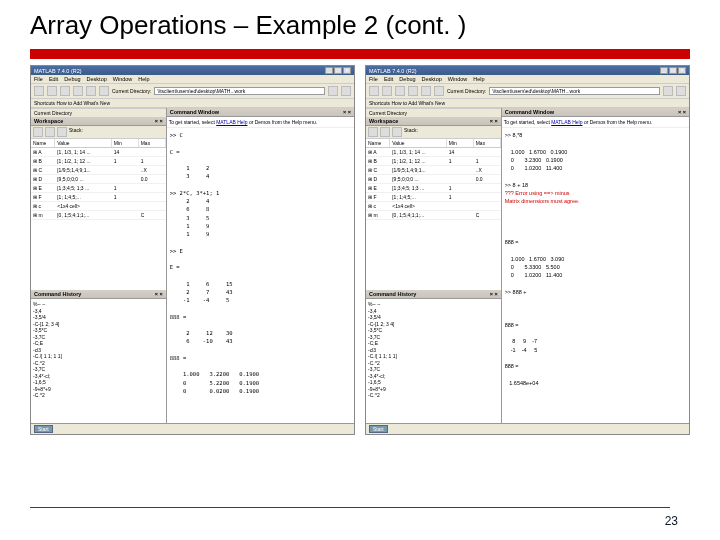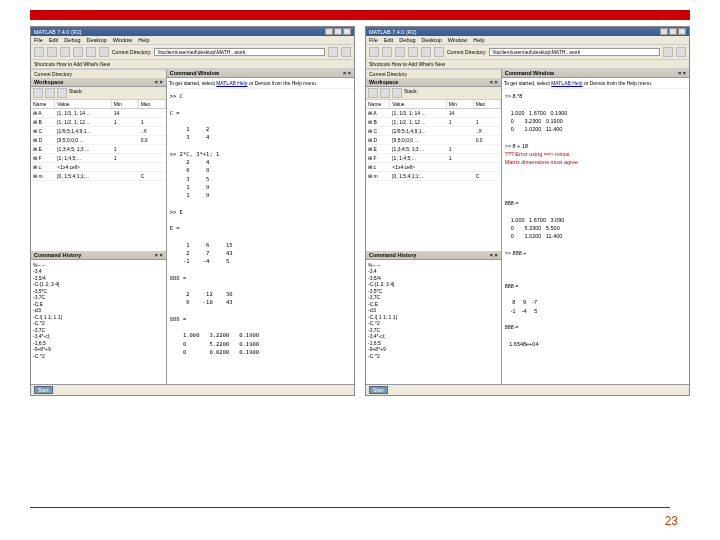--- a/index.html
+++ b/index.html
@@ -1,21 +1,21 @@
 <!DOCTYPE html>
 <html><head>
 <meta charset="utf-8">
 <style>
 *{margin:0;padding:0;box-sizing:border-box;font-family:Verdana,Arial,sans-serif}
 body{width:720px;height:540px;background:#fff;position:relative;font-size:6px}
 .slide{width:100%;height:100%;padding:10px 30px 30px 30px}
 .title{font-size:26px;color:#000;font-weight:400;margin-bottom:8px;line-height:1.2}
 .redbar{height:10px;background:#c00;margin-bottom:6px}
 .redline{height:1px;background:#c00;position:absolute;bottom:32px;left:30px;right:50px}
-.pagenum{position:absolute;bottom:12px;right:42px;font-size:12px;color:#c2410c}
+.pagenum{position:absolute;bottom:12px;right:42px;font-size:12px;color:#0f172a}
 .panels{display:flex;gap:10px}
 .matlab{flex:1;border:1px solid #888;background:#f0f0f0;min-height:370px;display:flex;flex-direction:column}
 .titlebar{background:linear-gradient(#4a6fa5,#3a5a8a);color:#fff;padding:1px 3px;display:flex;justify-content:space-between;align-items:center;font-size:5.5px}
 .winctrls{display:flex;gap:1px}
 .winbtn{width:8px;height:7px;background:#ddd;border:1px solid #999;font-size:5px;text-align:center;line-height:5px}
 .menubar{background:#ece9d8;padding:1px 3px;font-size:5.5px;display:flex;gap:6px;border-bottom:1px solid #ccc}
 .toolbar{background:#ece9d8;padding:2px 3px;font-size:5px;display:flex;gap:3px;align-items:center;border-bottom:1px solid #ccc}
 .tbtn{width:10px;height:10px;background:#ddd;border:1px solid #bbb}
 .shortcuts{background:#ece9d8;padding:1px 3px;font-size:5px;border-bottom:1px solid #ccc}
 .main{display:flex;flex:1}
@@ -35,20 +35,21 @@
 .cmdw-body{background:#fff;padding:3px;font-size:5.5px;font-family:monospace;line-height:1.5;white-space:pre;overflow:hidden;flex:1}
 .cmdlink{color:#00a;text-decoration:underline}
 .err{color:#c00}
 .statusbar{background:#ece9d8;border-top:1px solid #999;padding:1px 3px;font-size:5px;display:flex;align-items:center;gap:2px}
 .tabbtm{background:#ece9d8;border-top:1px solid #ccc;padding:1px 3px;font-size:5px}
 </style>
 </head>
 <body>
 
 <div class="slide">
+  <div class="title">Array Operations – Example 2 (cont. )</div>
   <div class="redbar"></div>
   <div class="panels">
 
     <div class="matlab">
       <div class="titlebar">
         <span>MATLAB 7.4.0 (R2)</span>
         <div class="winctrls">
           <div class="winbtn">_</div>
           <div class="winbtn">□</div>
           <div class="winbtn">×</div>

